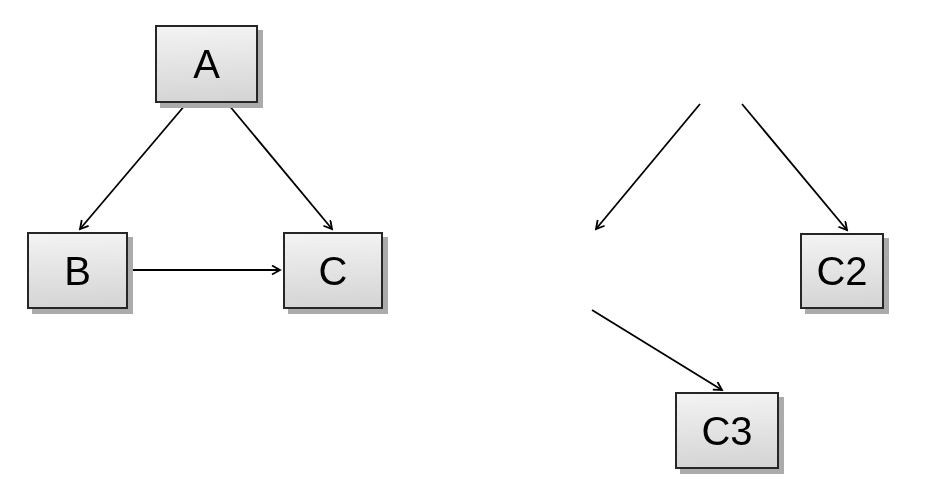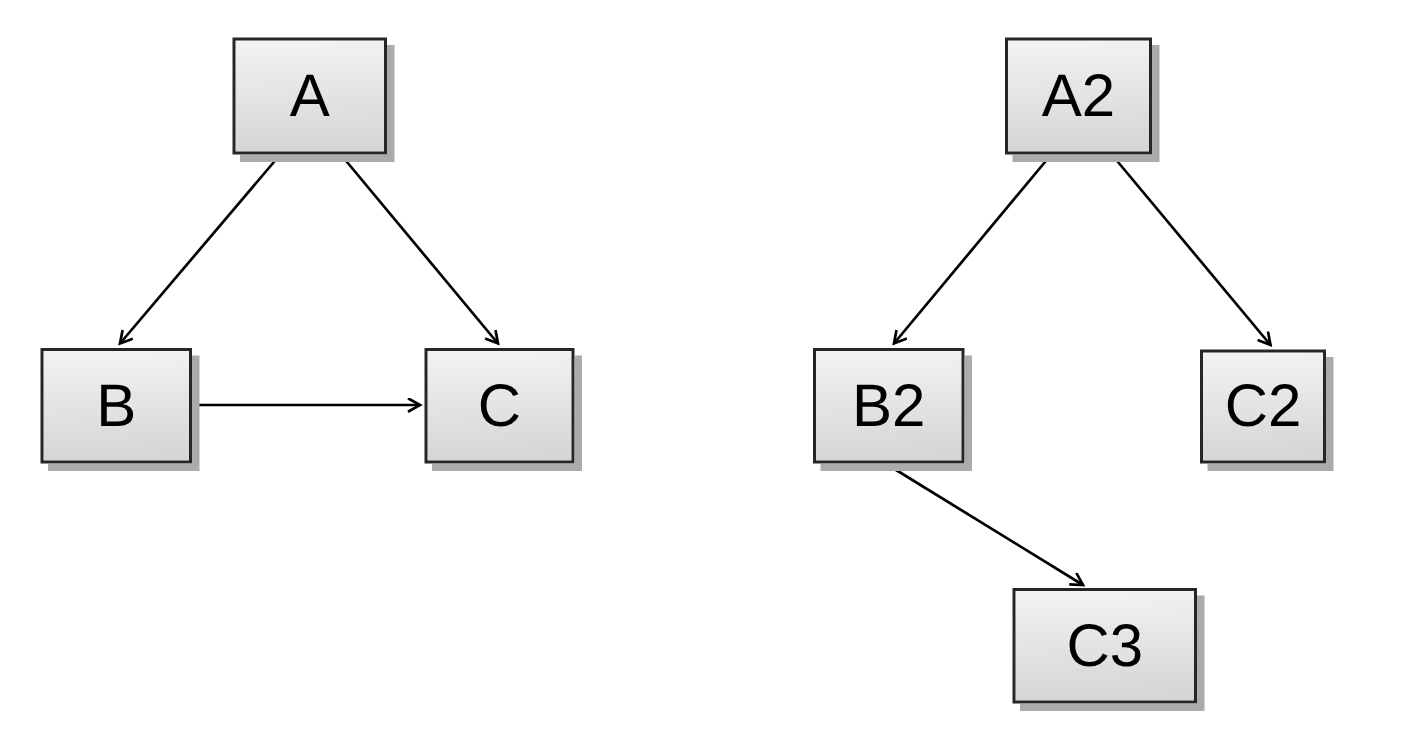--- a/index.html
+++ b/index.html
@@ -67,26 +67,20 @@
   <div class="nodes">
       <div class="node" style="left: 155px; top: 25px; width: 103px; height: 78px;">
         <span>A</span>
       </div>
       <div class="node" style="left: 27px; top: 232px; width: 101px; height: 77px;">
         <span>B</span>
       </div>
       <div class="node" style="left: 283px; top: 232px; width: 100px; height: 77px;">
         <span>C</span>
       </div>
-      <div class="node" style="left: 670px; top: 25px; width: 98px; height: 78px;">
-        <span>A2</span>
-      </div>
-      <div class="node" style="left: 542px; top: 232px; width: 101px; height: 77px;">
-        <span>B2</span>
-      </div>
       <div class="node" style="left: 800px; top: 233px; width: 84px; height: 76px;">
         <span>C2</span>
       </div>
-      <div class="node" style="left: 675px; top: 392px; width: 123px; height: 77px;">
+      <div class="node" style="left: 675px; top: 392px; width: 104px; height: 77px;">
         <span>C3</span>
       </div>
     </div>
 </div>
 
 </body></html>

